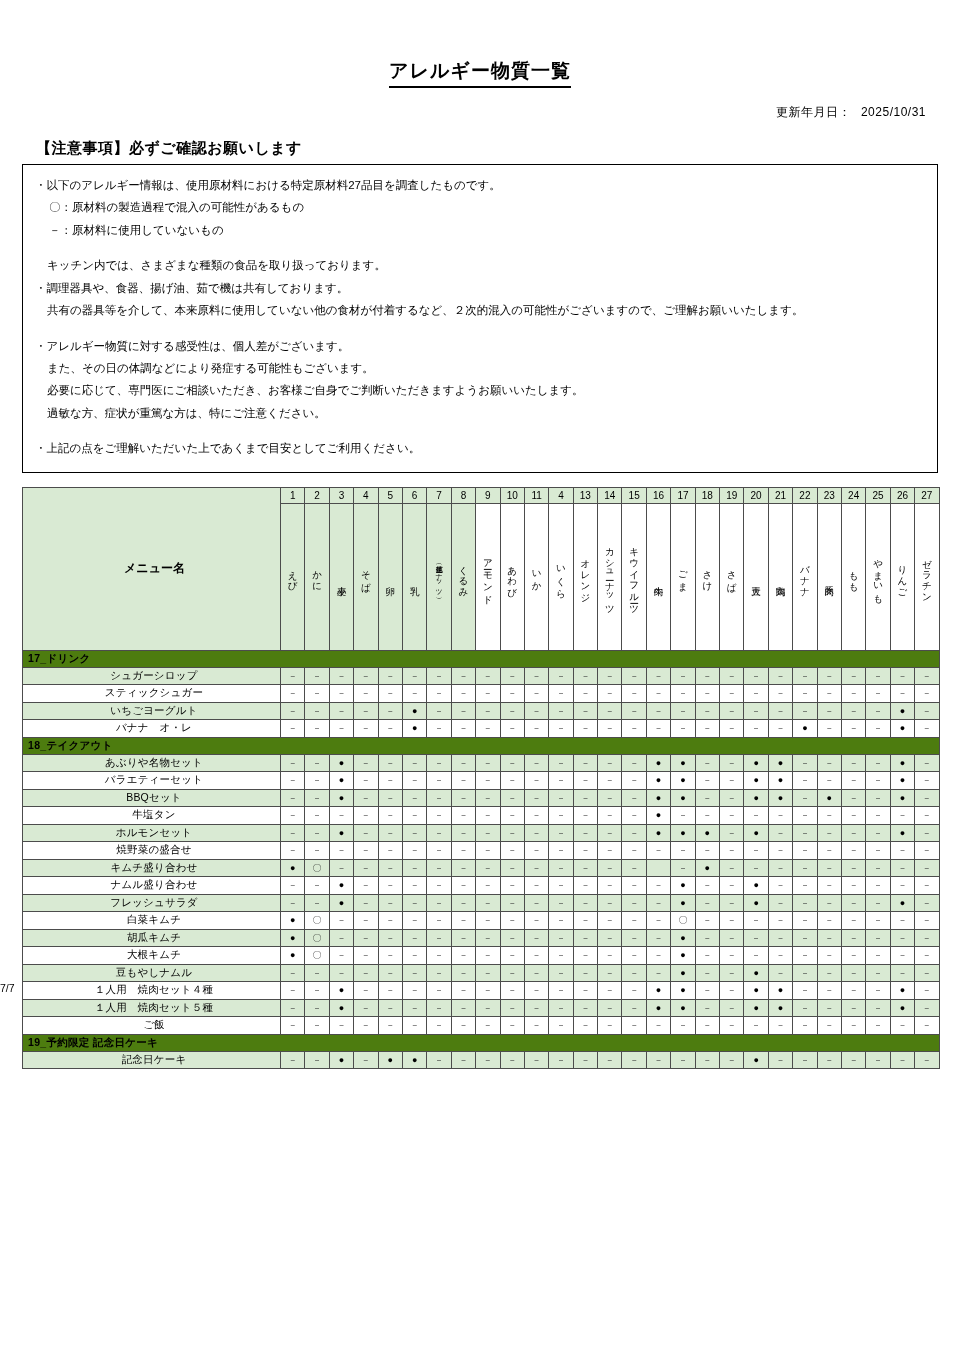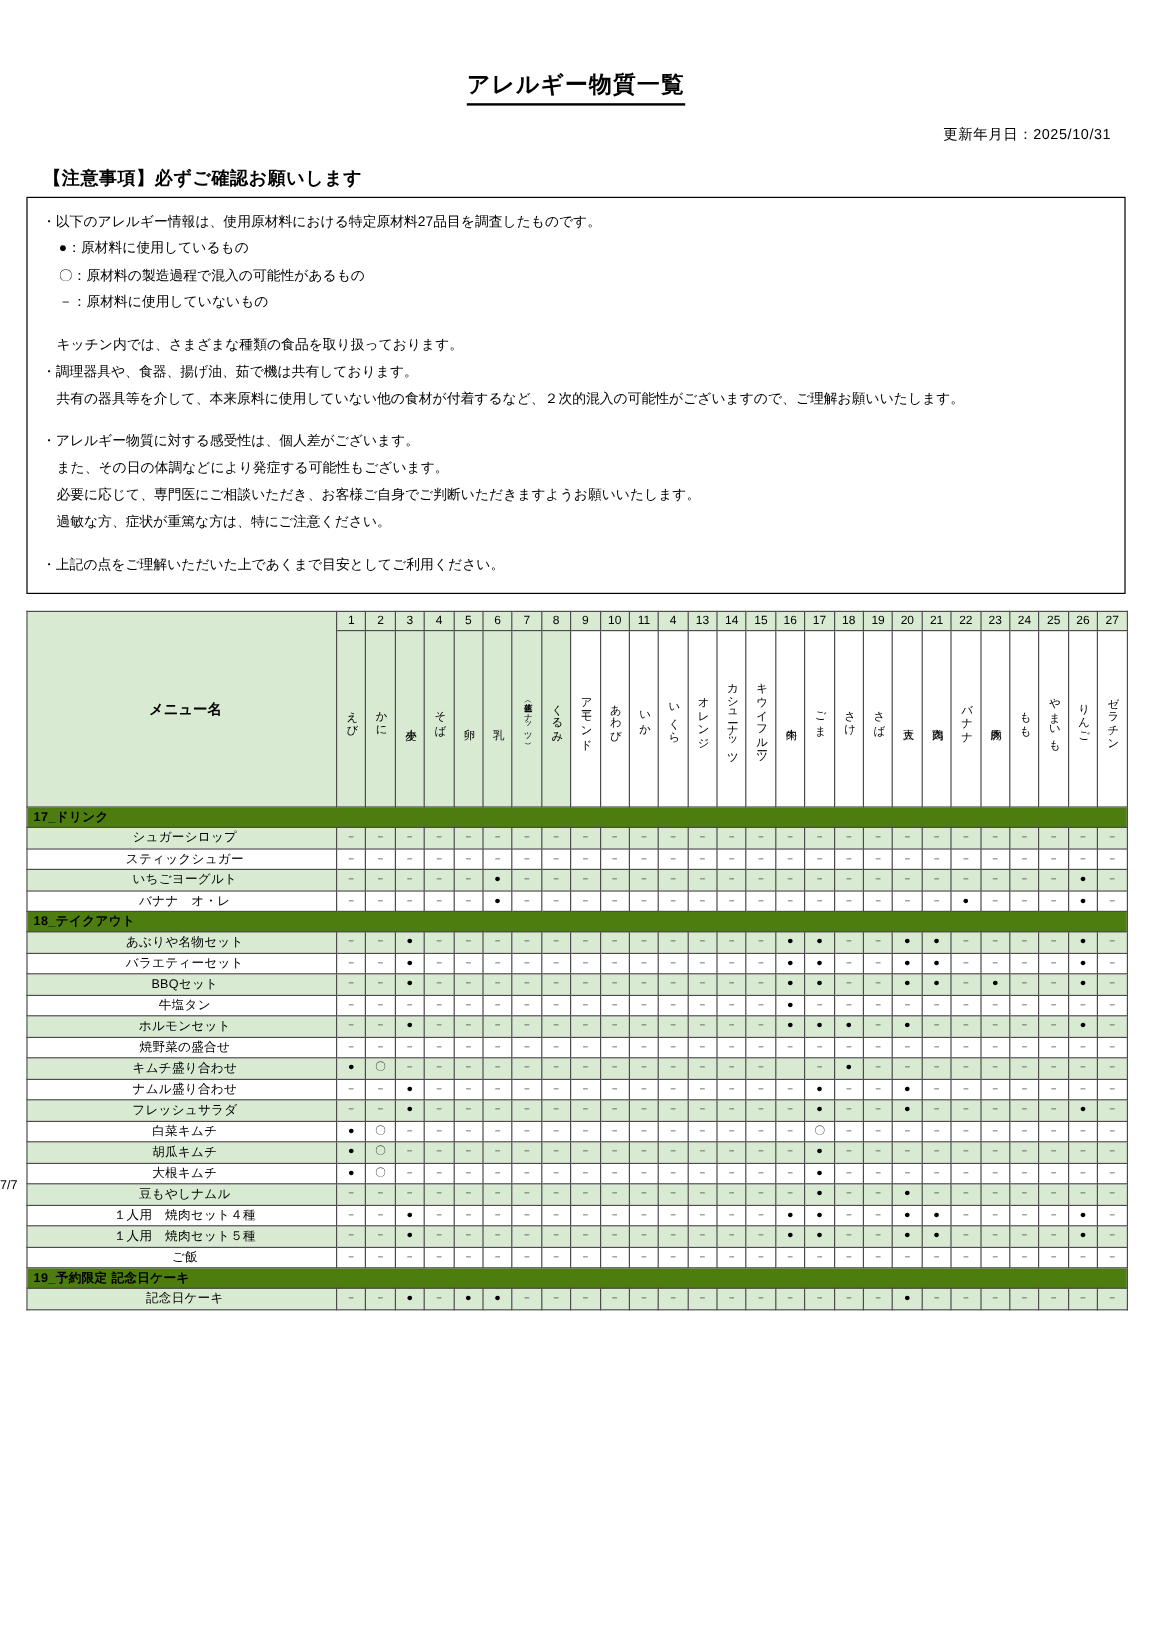--- a/index.html
+++ b/index.html
@@ -36,21 +36,21 @@
     border-bottom: 2px solid #000;
     padding-bottom: 2px;
   }
   .updated-row {
     text-align: right;
     font-size: 12px;
     margin-top: 16px;
     padding-right: 12px;
     letter-spacing: 0.5px;
   }
-  .updated-label { margin-right: 0; font-family: Liberation Serif, serif; }
+  .updated-label { margin-right: 10px; font-family: Liberation Serif, serif; }
 
   
   .notes-heading {
     font-size: 15px;
     font-weight: bold;
     margin: 18px 0 6px 14px;
     letter-spacing: 0.5px;
   }
   .notes-box {
     border: 1px solid #000;
@@ -166,21 +166,20 @@
   </div>
 
   <div class="updated-row">
     <span class="updated-label">更新年月日：</span><span>2025/10/31</span>
   </div>
 
   <div class="notes-heading">【注意事項】必ずご確認お願いします</div>
 
   <div class="notes-box">
     <div class="note-line">・以下のアレルギー情報は、使用原材料における特定原材料27品目を調査したものです。</div>
-    <div class="note-line note-indent1">●：原材料に使用しているもの</div>
     <div class="note-line note-indent1">〇：原材料の製造過程で混入の可能性があるもの</div>
     <div class="note-line note-indent1">－：原材料に使用していないもの</div>
     <div class="note-gap"></div>
     <div class="note-line note-indent2">キッチン内では、さまざまな種類の食品を取り扱っております。</div>
     <div class="note-line">・調理器具や、食器、揚げ油、茹で機は共有しております。</div>
     <div class="note-line note-indent2">共有の器具等を介して、本来原料に使用していない他の食材が付着するなど、２次的混入の可能性がございますので、ご理解お願いいたします。</div>
     <div class="note-gap"></div>
     <div class="note-line">・アレルギー物質に対する感受性は、個人差がございます。</div>
     <div class="note-line note-indent2">また、その日の体調などにより発症する可能性もございます。</div>
     <div class="note-line note-indent2">必要に応じて、専門医にご相談いただき、お客様ご自身でご判断いただきますようお願いいたします。</div>

